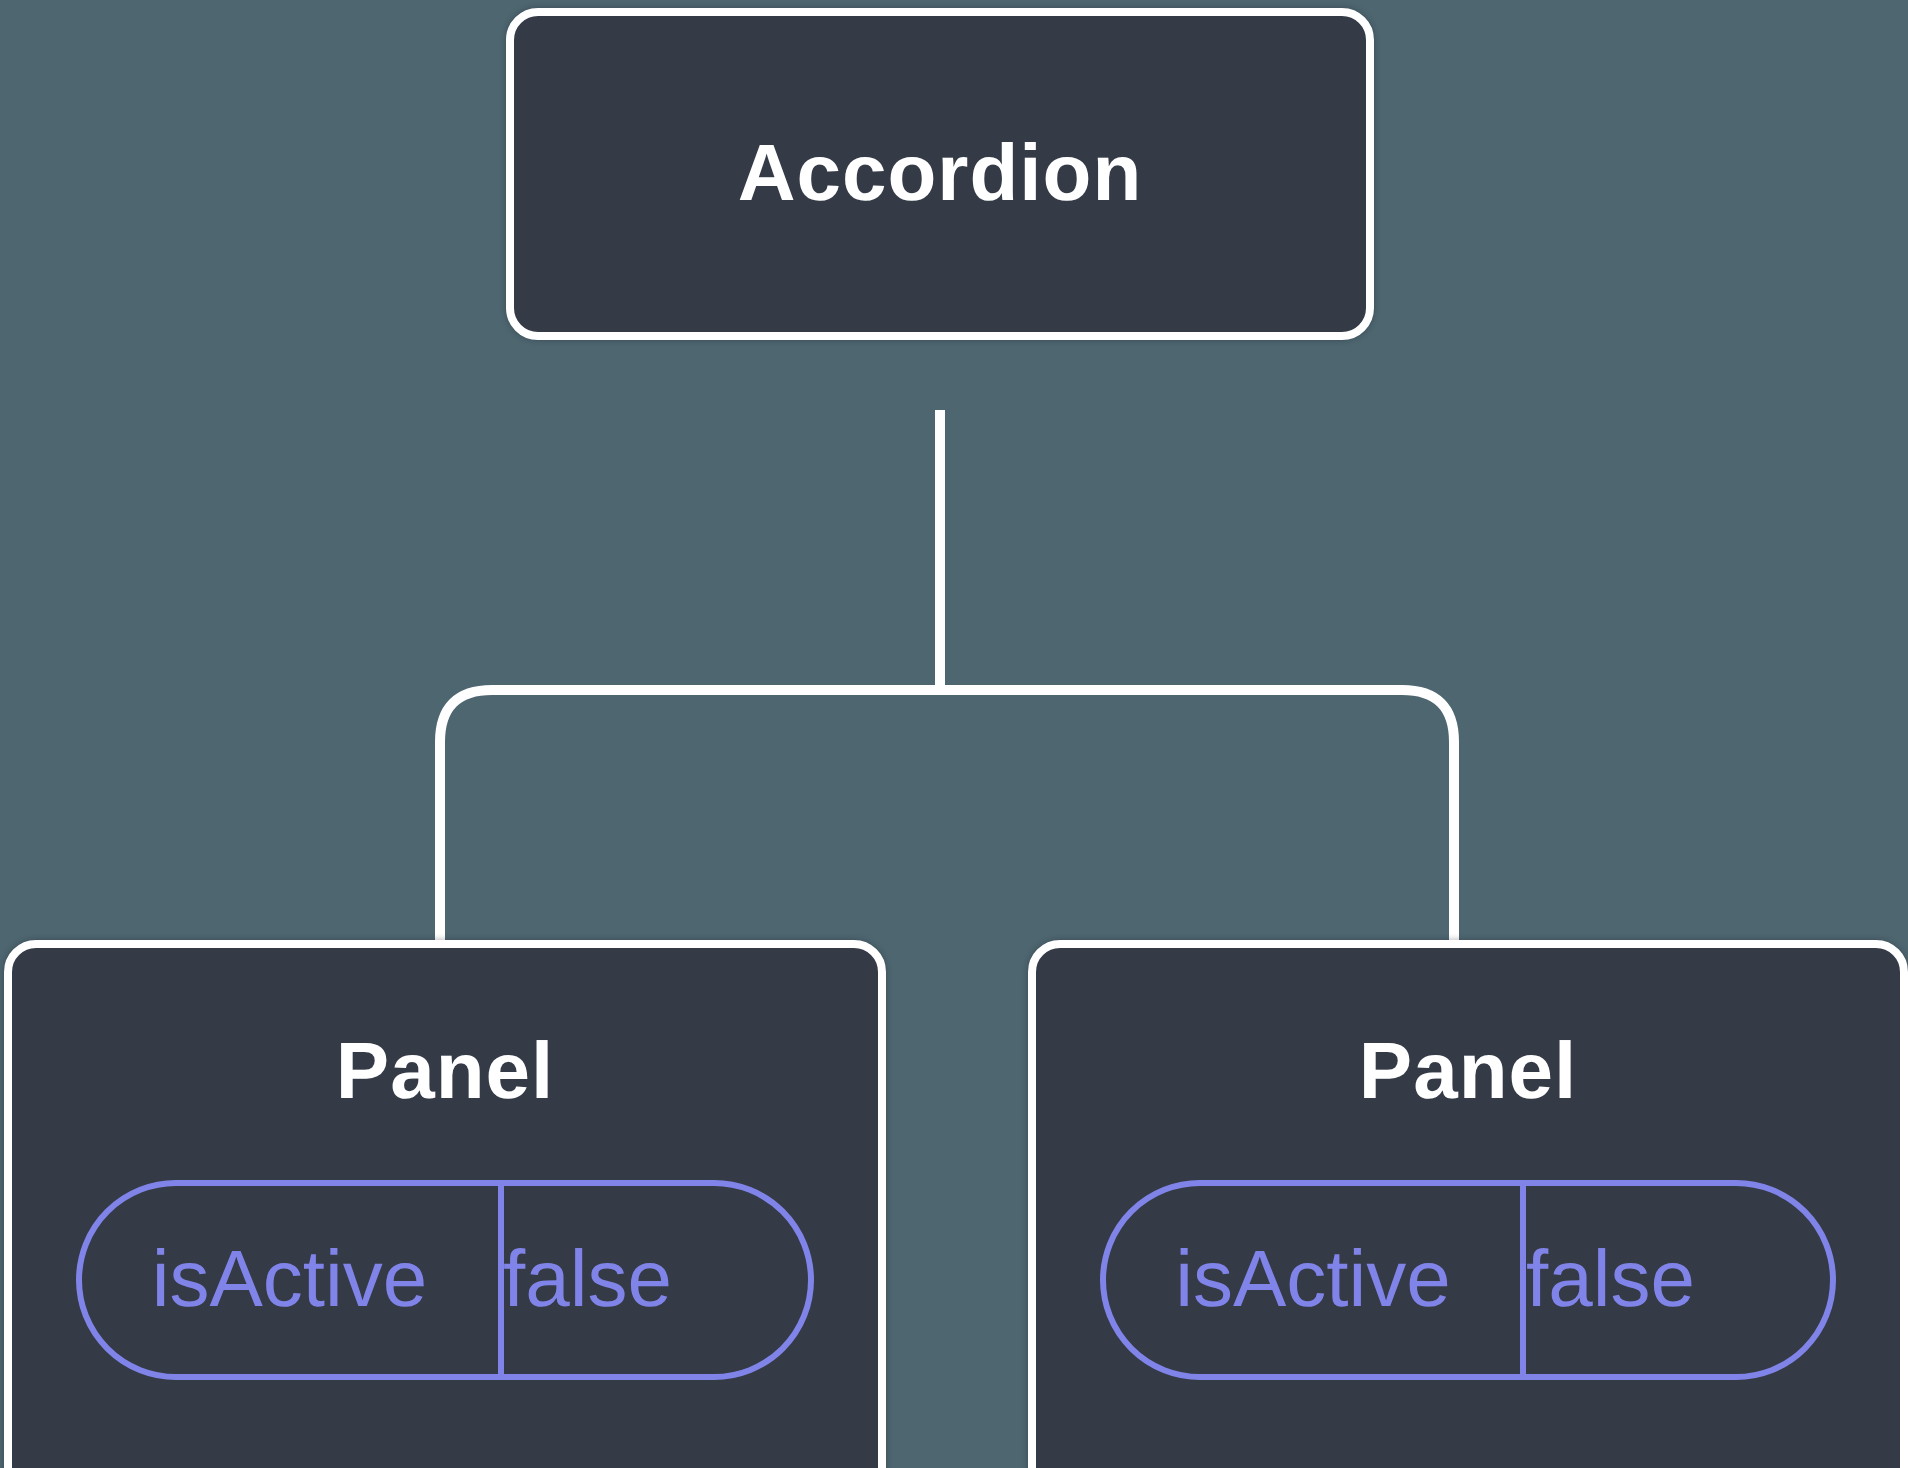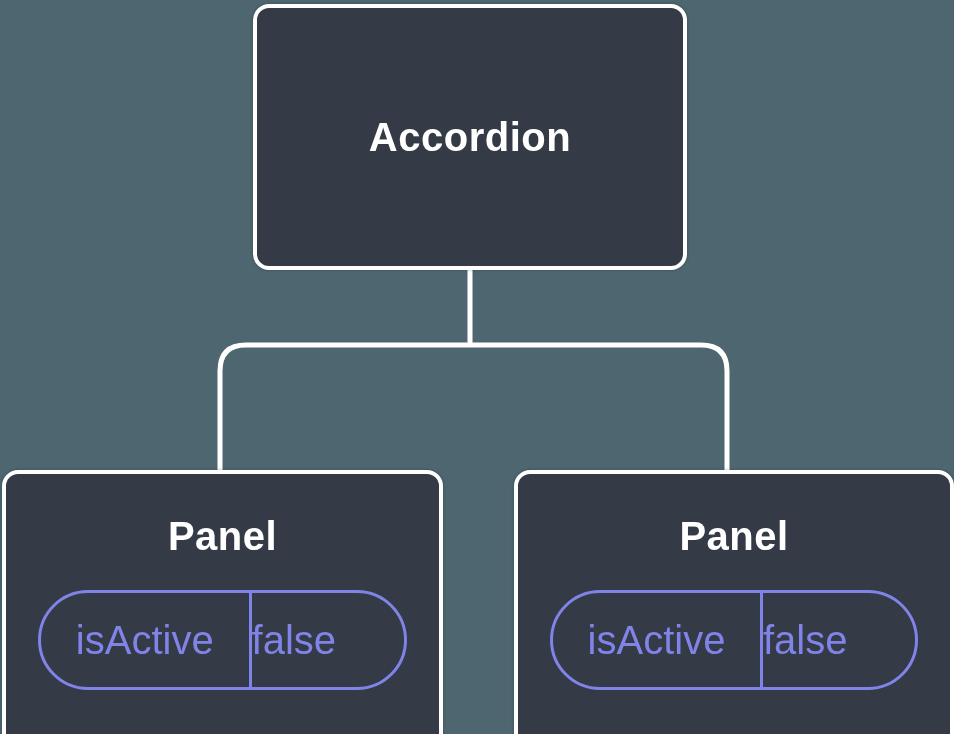--- a/index.html
+++ b/index.html
@@ -38,21 +38,21 @@
     font-size: 40px;
     font-weight: 700;
     letter-spacing: 0.5px;
     line-height: 1;
     white-space: nowrap;
   }
   .root-node {
     left: 253px;
     top: 4px;
     width: 434px;
-    height: 266px;
+    height: 166px;
     display: flex;
     align-items: center;
     justify-content: center;
   }
   .panel-node {
     top: 470px;
     width: 441px;
     height: 314px;
   }
   .panel-left { left: 2px; }

